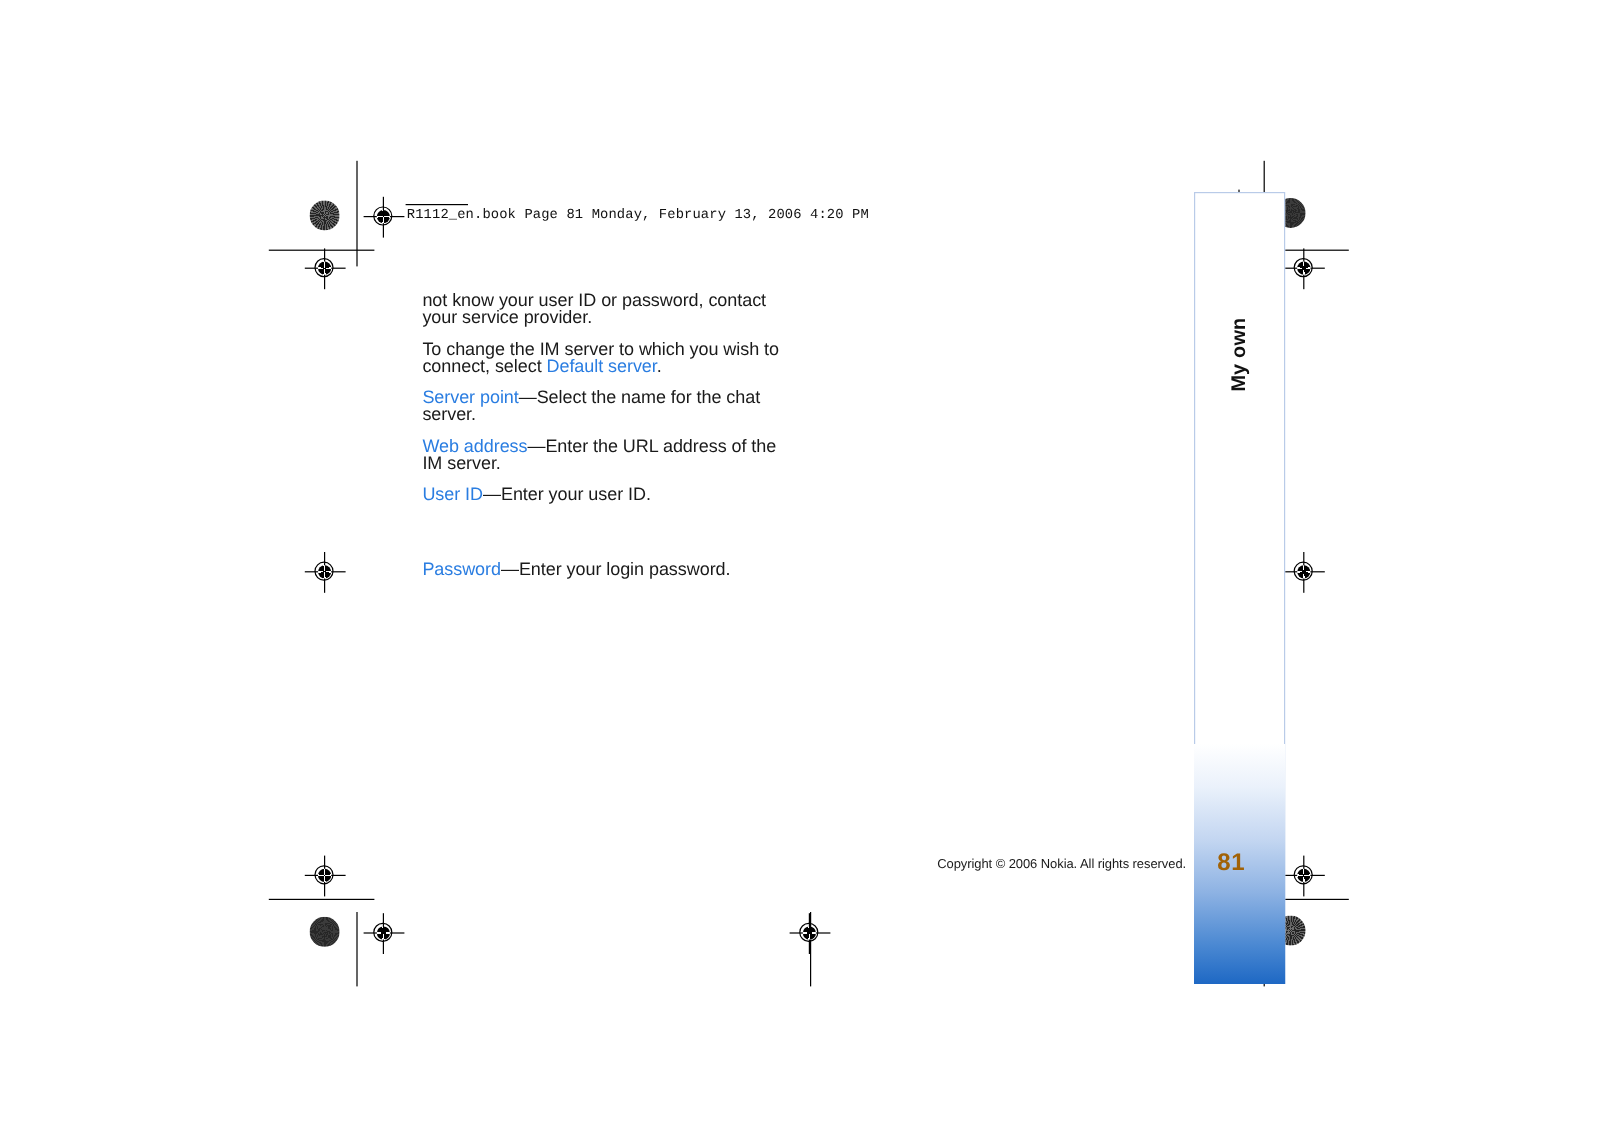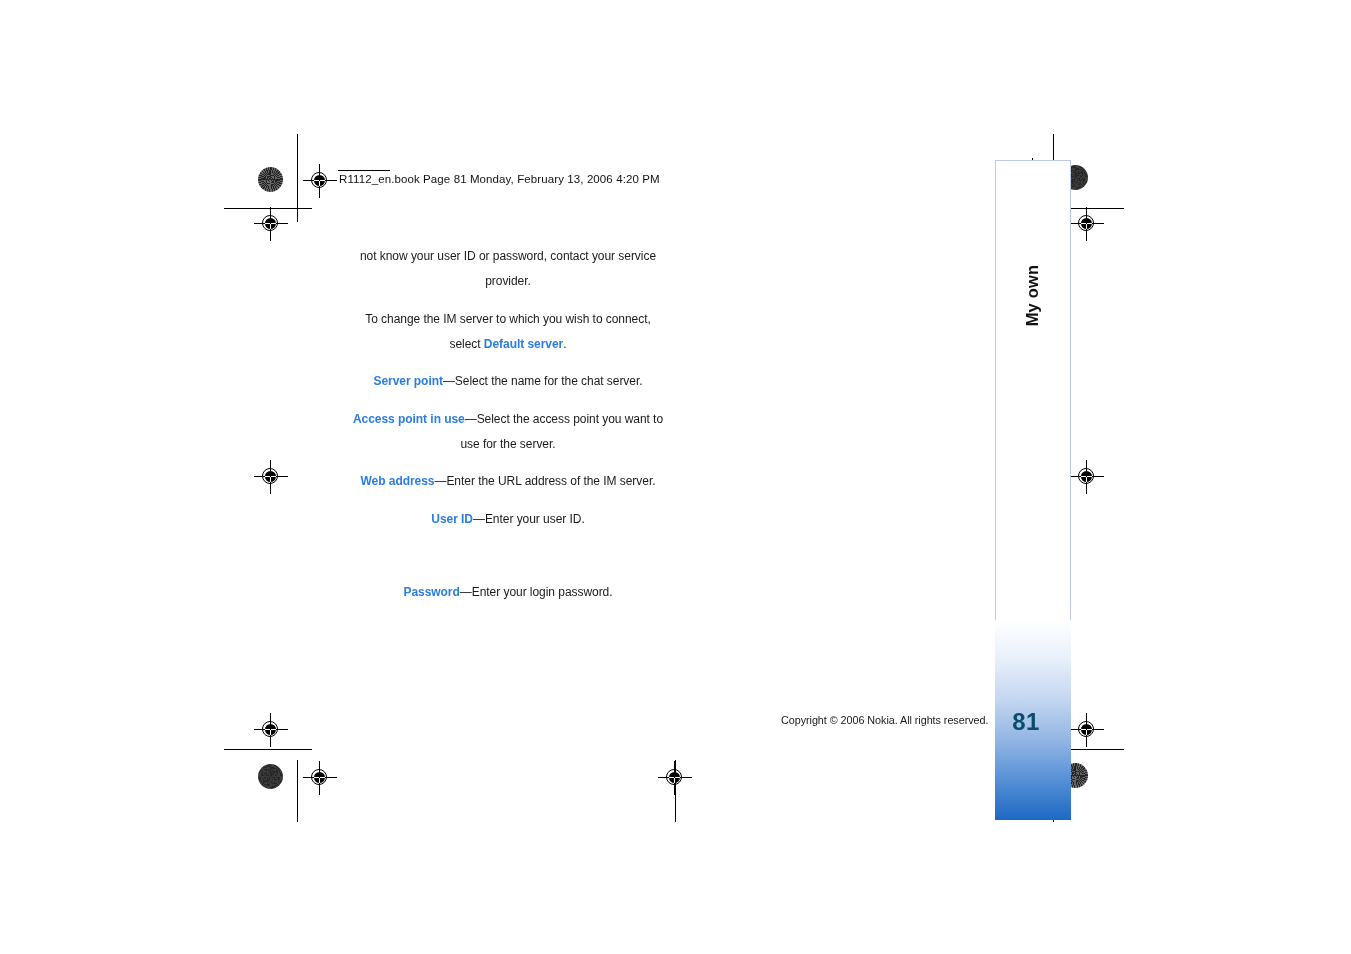--- a/index.html
+++ b/index.html
@@ -91,46 +91,45 @@
     left: 338px;
     top: 170px;
     width: 52px;
     height: 1px;
     background: #000;
   }
   .file-info {
     position: absolute;
     left: 339px;
     top: 173px;
-    font-family: Liberation Sans, sans-serif;
+    font-family: Liberation Mono, monospace;
     font-size: 11.5px;
     color: #111;
     white-space: nowrap;
     letter-spacing: 0.1px;
   }
 
   
   .body-col {
     position: absolute;
     left: 352px;
     top: 244px;
     width: 312px;
   }
   .para {
-    font-size: 12px;
-    line-height: 25px;
+    font-size: 15px;
+    line-height: 14px;
     color: #1a1a1a;
     margin: 0 0 12.5px 0;
     letter-spacing: -0.05px;
-    text-align: center;
   }
   .para:last-child { margin-bottom: 0; margin-top: 48px; }
   .lnk {
     color: #2a7de1;
-    font-weight: bold;
+    font-weight: normal;
   }
   .sep {
     color: #1a1a1a;
   }
 
   
   .tab-outline {
     position: absolute;
     left: 995px;
     top: 160px;
@@ -171,23 +170,23 @@
     font-weight: bold;
     color: #111111;
     letter-spacing: 0.2px;
   }
   .page-number {
     position: absolute;
     left: 995px;
     top: 708px;
     width: 62px;
     text-align: center;
-    font-size: 24px;
+    font-size: 20px;
     font-weight: bold;
-    color: #0c4a6e;
+    color: #a16207;
     letter-spacing: 0.5px;
   }
 
   
   .copyright {
     position: absolute;
     left: 781px;
     top: 714px;
     font-size: 10.8px;
     color: #1a1a1a;
@@ -289,19 +288,18 @@
 <div class="tab-gradient"></div>
 <div class="tab-label">
   <span>My own</span>
 </div>
 <div class="page-number">81</div>
 
 <div class="body-col" id="body-col">
     <p class="para"><span class="sep">not know your user ID or password, contact your service provider.</span></p>
     <p class="para"><span class="sep">To change the IM server to which you wish to connect, select </span><span class="lnk">Default server</span><span class="sep">.</span></p>
     <p class="para"><span class="lnk">Server point</span><span class="sep">—Select the name for the chat server.</span></p>
-    <p class="para"><span class="lnk">Access point in use</span><span class="sep">—Select the access point you want to use for the server.</span></p>
     <p class="para"><span class="lnk">Web address</span><span class="sep">—Enter the URL address of the IM server.</span></p>
     <p class="para"><span class="lnk">User ID</span><span class="sep">—Enter your user ID.</span></p>
     <p class="para"><span class="lnk">Password</span><span class="sep">—Enter your login password.</span></p>
   </div>
 
 <div class="copyright">Copyright © 2006 Nokia. All rights reserved.</div>
 
 </body></html>

